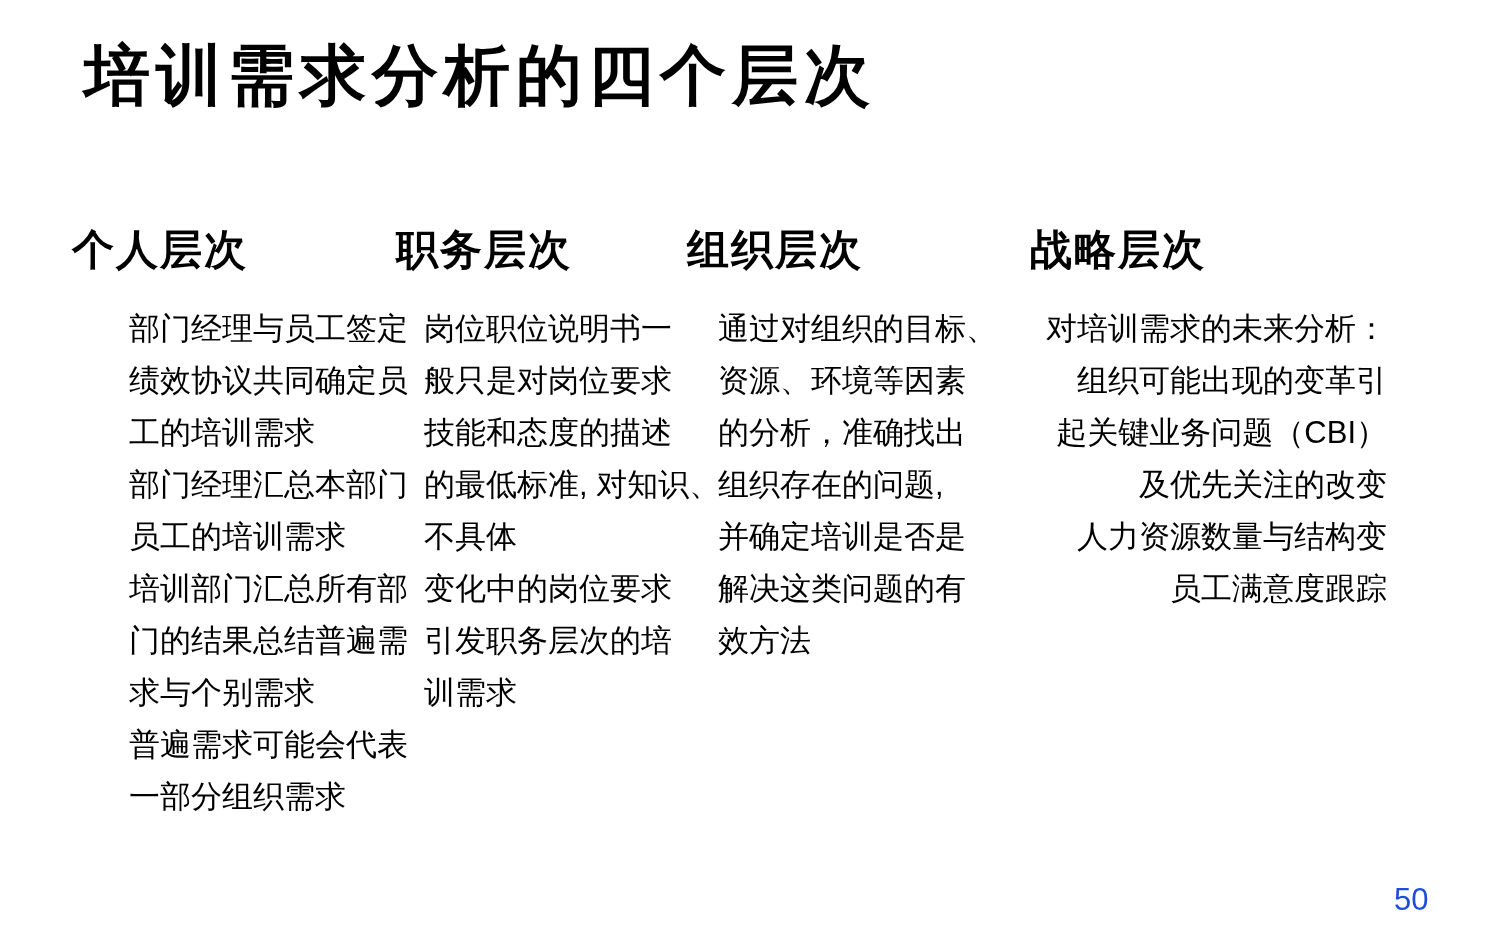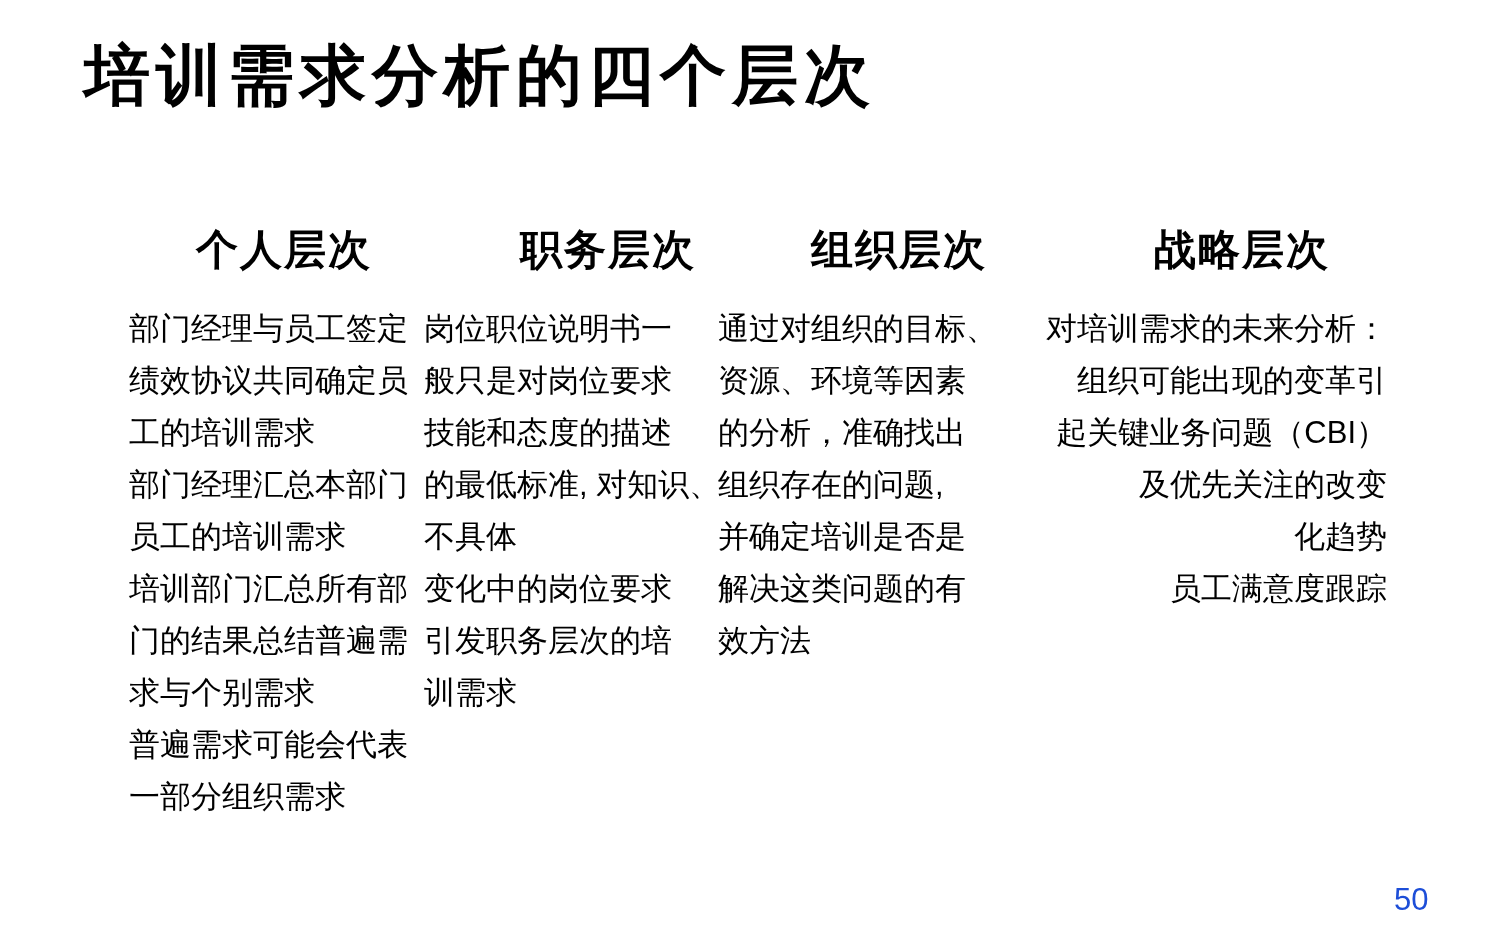--- a/index.html
+++ b/index.html
@@ -22,21 +22,21 @@
     line-height: 1.15;
     font-weight: 800;
     letter-spacing: 6px;
     color: #000000;
     white-space: nowrap;
   }
   .col-header {
     position: absolute;
     top: 222px;
     width: 300px;
-    text-align: right;
+    text-align: left;
     font-size: 42px;
     font-weight: 700;
     letter-spacing: 2px;
     color: #000000;
     white-space: nowrap;
   }
   .col-header.h0 { left: 72px; }
   .col-header.h1 { left: 396px; }
   .col-header.h2 { left: 687px; }
   .col-header.h3 { left: 1030px; }
@@ -108,19 +108,19 @@
     <div class="line">并确定培训是否是</div>
     <div class="line">解决这类问题的有</div>
     <div class="line">效方法</div>
   </div>
 
   <div class="col-body b3">
     <div class="line">对培训需求的未来分析：</div>
     <div class="line">组织可能出现的变革引</div>
     <div class="line">起关键业务问题（CBI）</div>
     <div class="line">及优先关注的改变</div>
-    <div class="line">化趋势</div>
+    <div class="line">人力资源数量与结构变</div>
     <div class="line">员工满意度跟踪</div>
   </div>
 
   <div class="page-number">50</div>
 
 </div>
 
 </body></html>

